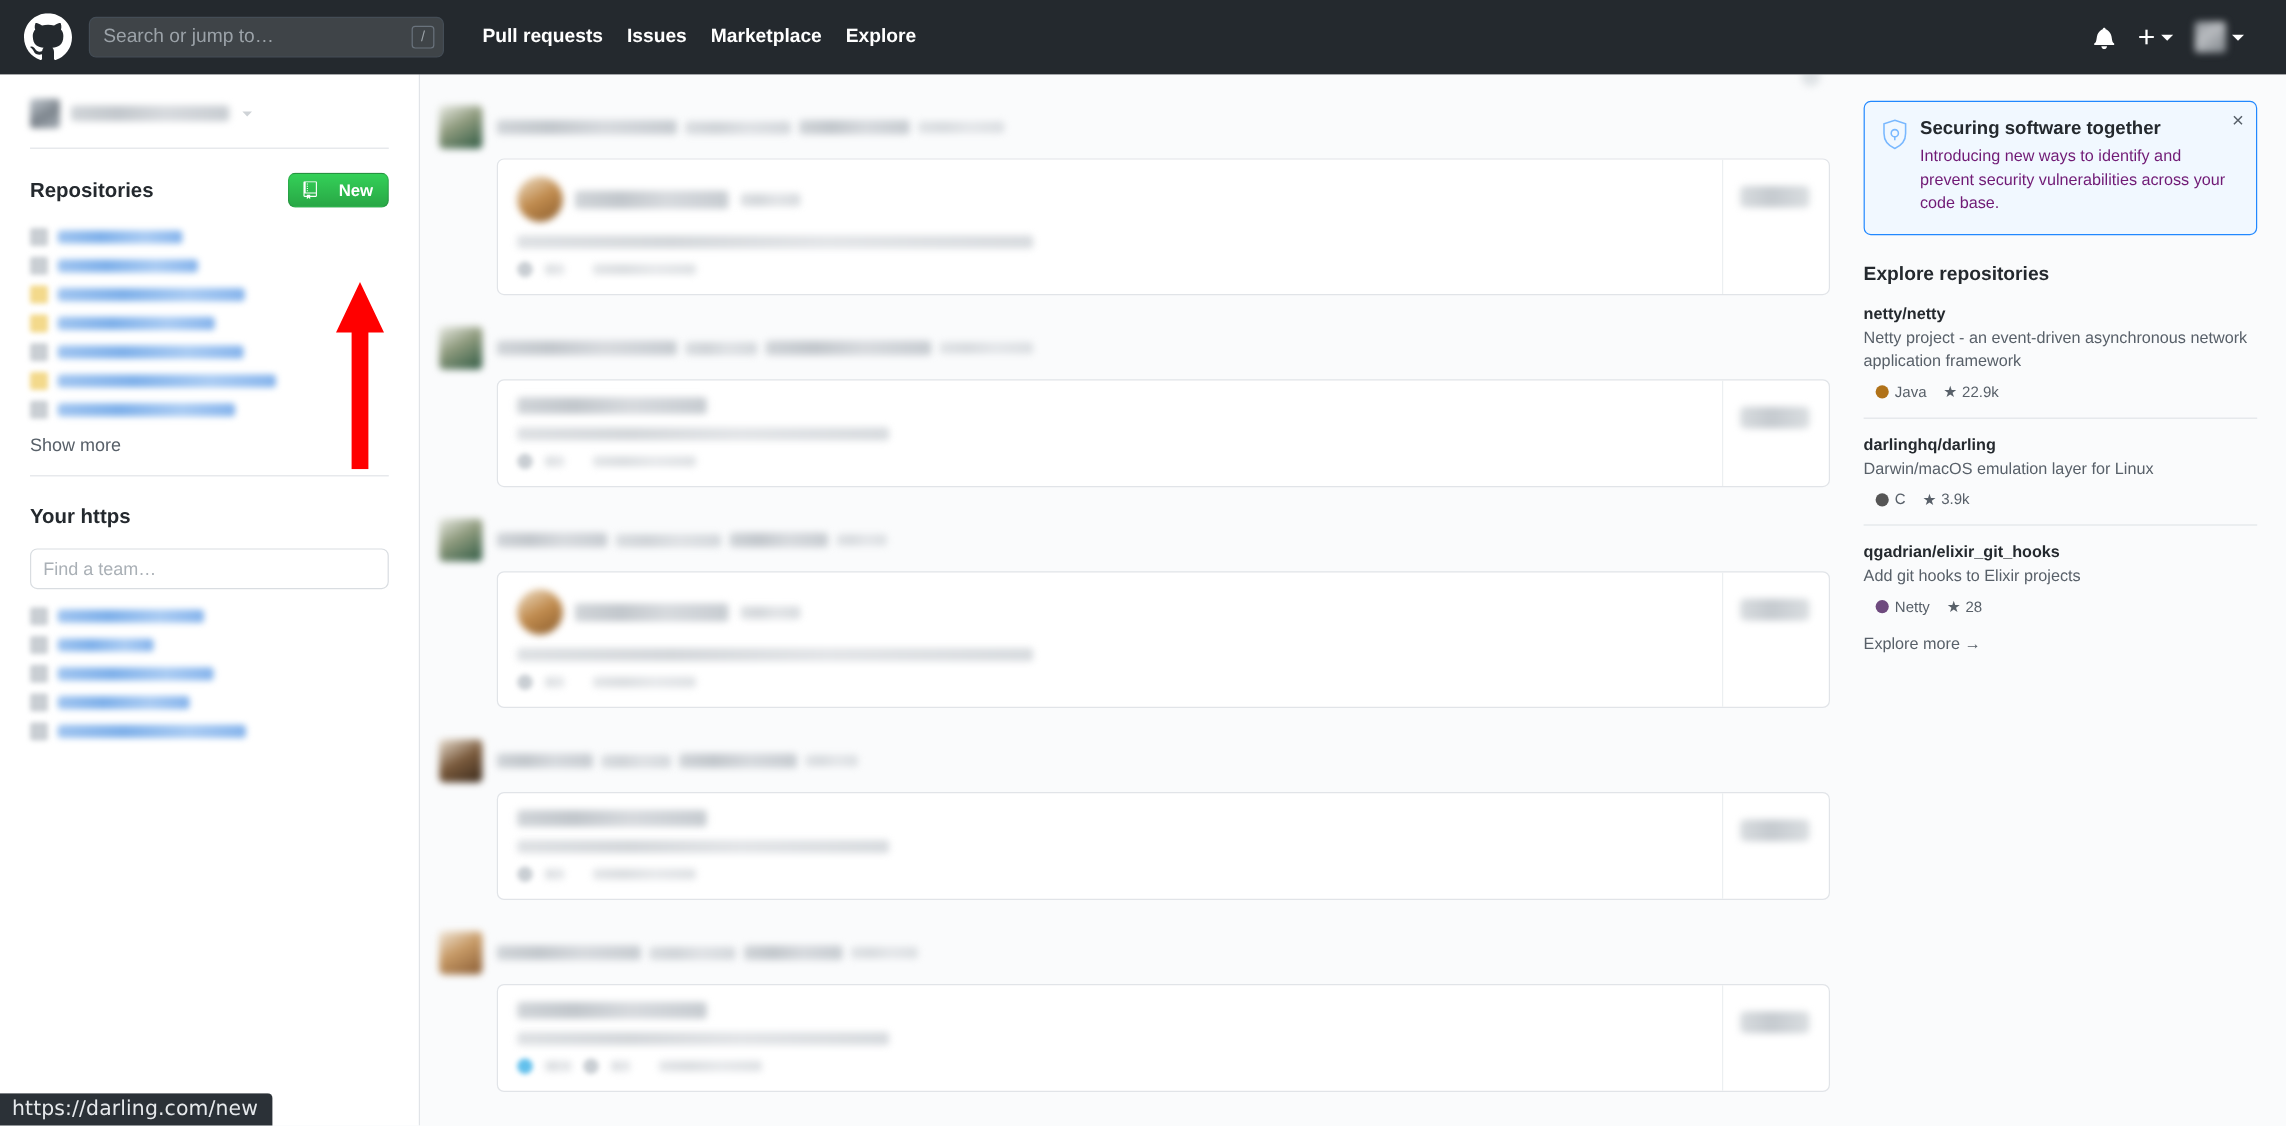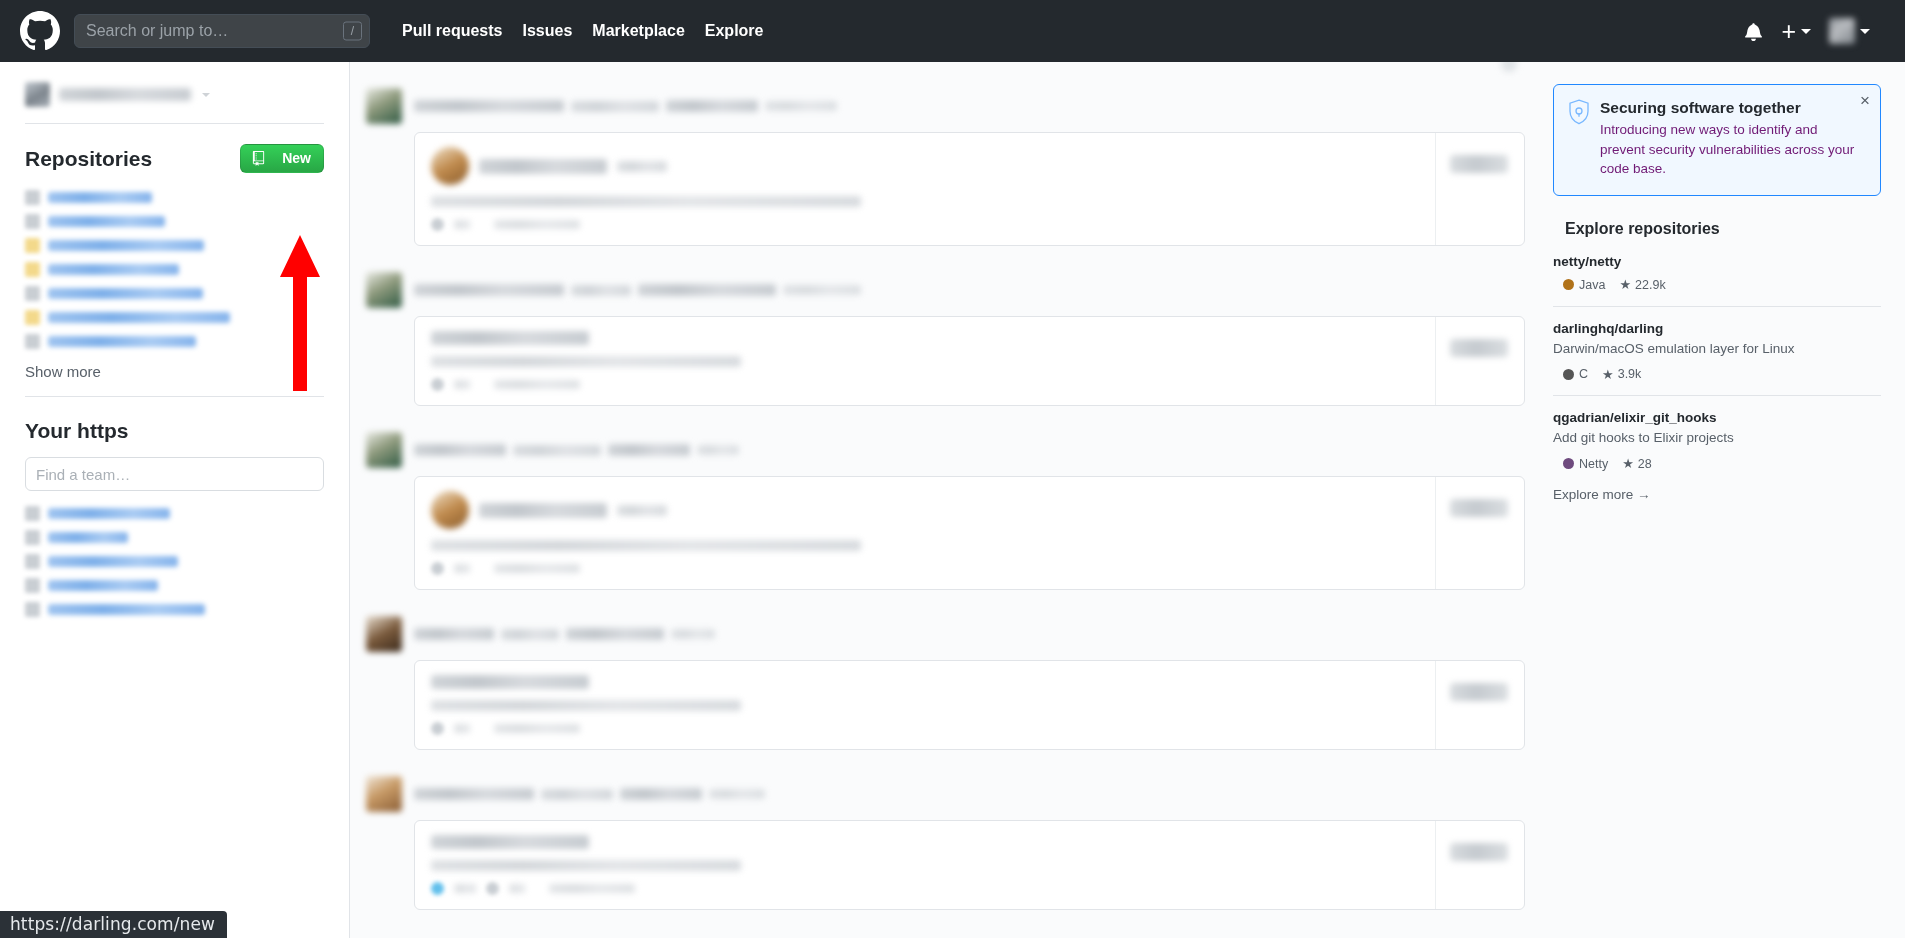--- a/index.html
+++ b/index.html
@@ -144,21 +144,21 @@
     border-right: 4px solid transparent;
     border-top: 4px solid #cfd3d7;
     margin-left: 2px;
   }
 
   .sb-section-head {
     display: flex; align-items: center;
     margin-top: 20px; margin-bottom: 12px;
     min-height: 28px;
   }
-  .sb-title { font-size: 21px; font-weight: bold; color: #24292e; }
+  .sb-title { font-size: 17px; font-weight: bold; color: #24292e; }
   .new-btn {
     margin-left: auto;
     background: #2ea44f;
     background-image: linear-gradient(#34d058,#28a745);
     border: 1px solid rgba(27,31,35,0.15);
     border-radius: 6px;
     color: #fff;
     font-size: 14px;
     font-weight: bold;
     font-family: "Liberation Sans", sans-serif;
@@ -291,21 +291,21 @@
   .promo-body { font-size: 13.5px; color: #701a75; line-height: 1.45; }
   .promo-close {
     position: absolute; right: 10px; top: 7px;
     color: #586069; font-size: 17px; line-height: 1;
     cursor: pointer; background: none; border: none; padding: 0;
     font-family: "Liberation Sans", sans-serif;
   }
 
   .explore-head {
     font-size: 16px; font-weight: bold; color: #24292e;
-    margin: 24px 0 16px 12px;
+    margin: 24px 0 16px 0;
   }
   .repo-card { padding-bottom: 14px; }
   .repo-card + .repo-card { border-top: 1px solid #e1e4e8; padding-top: 14px; }
   .repo-name {
     font-size: 13.5px; font-weight: bold; color: #24292e;
     text-decoration: none; display: block; margin-bottom: 3px;
   }
   .repo-desc { font-size: 13.5px; color: #586069; line-height: 1.45; }
   .repo-meta {
     display: flex; align-items: center; gap: 14px;
@@ -663,20 +663,21 @@
         <div class="promo-body">Introducing new ways to identify and prevent security vulnerabilities across your code base.</div>
       </div>
       <button class="promo-close">×</button>
     </div>
 
     <div class="explore-head">Explore repositories</div>
 
     <div id="explore-list">
         <div class="repo-card">
           <a class="repo-name" href="#">netty/netty</a>
+          <div class="repo-desc">Netty project - an event-driven asynchronous network application framework</div>
           <div class="repo-meta">
             <span class="lang">
               <span class="lang-dot" style="background:#b07219"></span>
               <span>Java</span>
             </span>
             <span class="stars">
               <span class="star-glyph">★</span>
               <span>22.9k</span>
             </span>
           </div>

